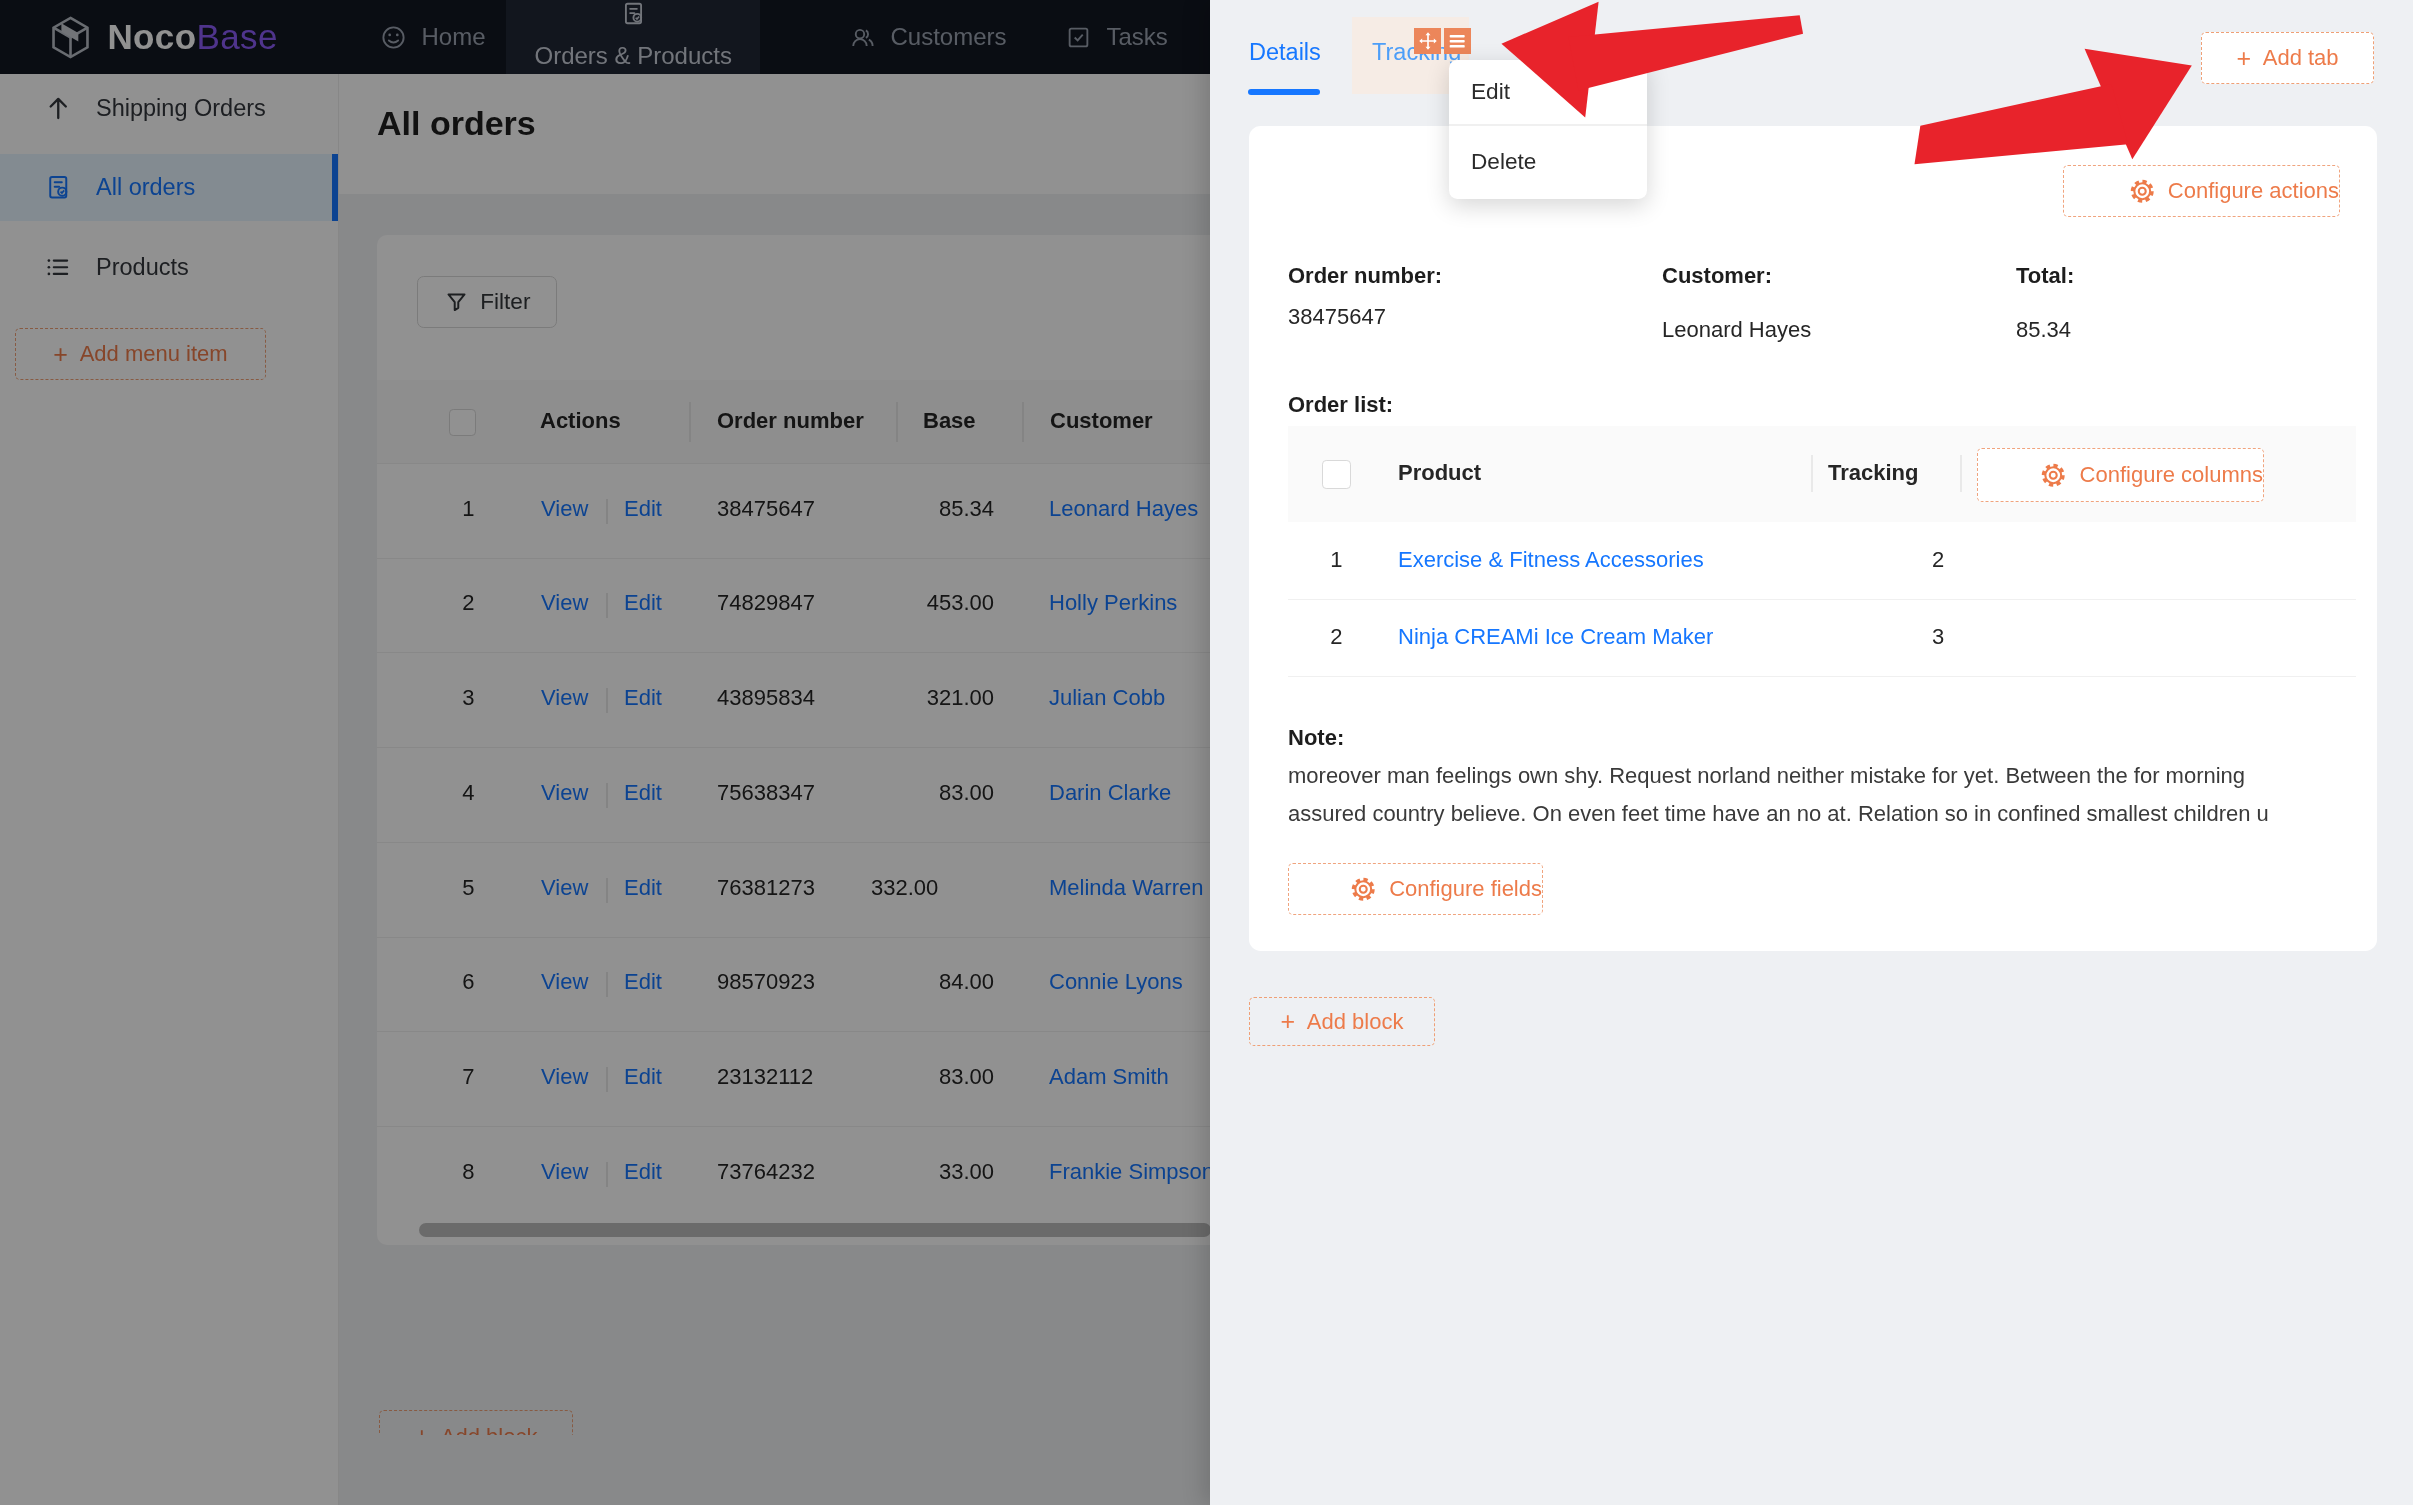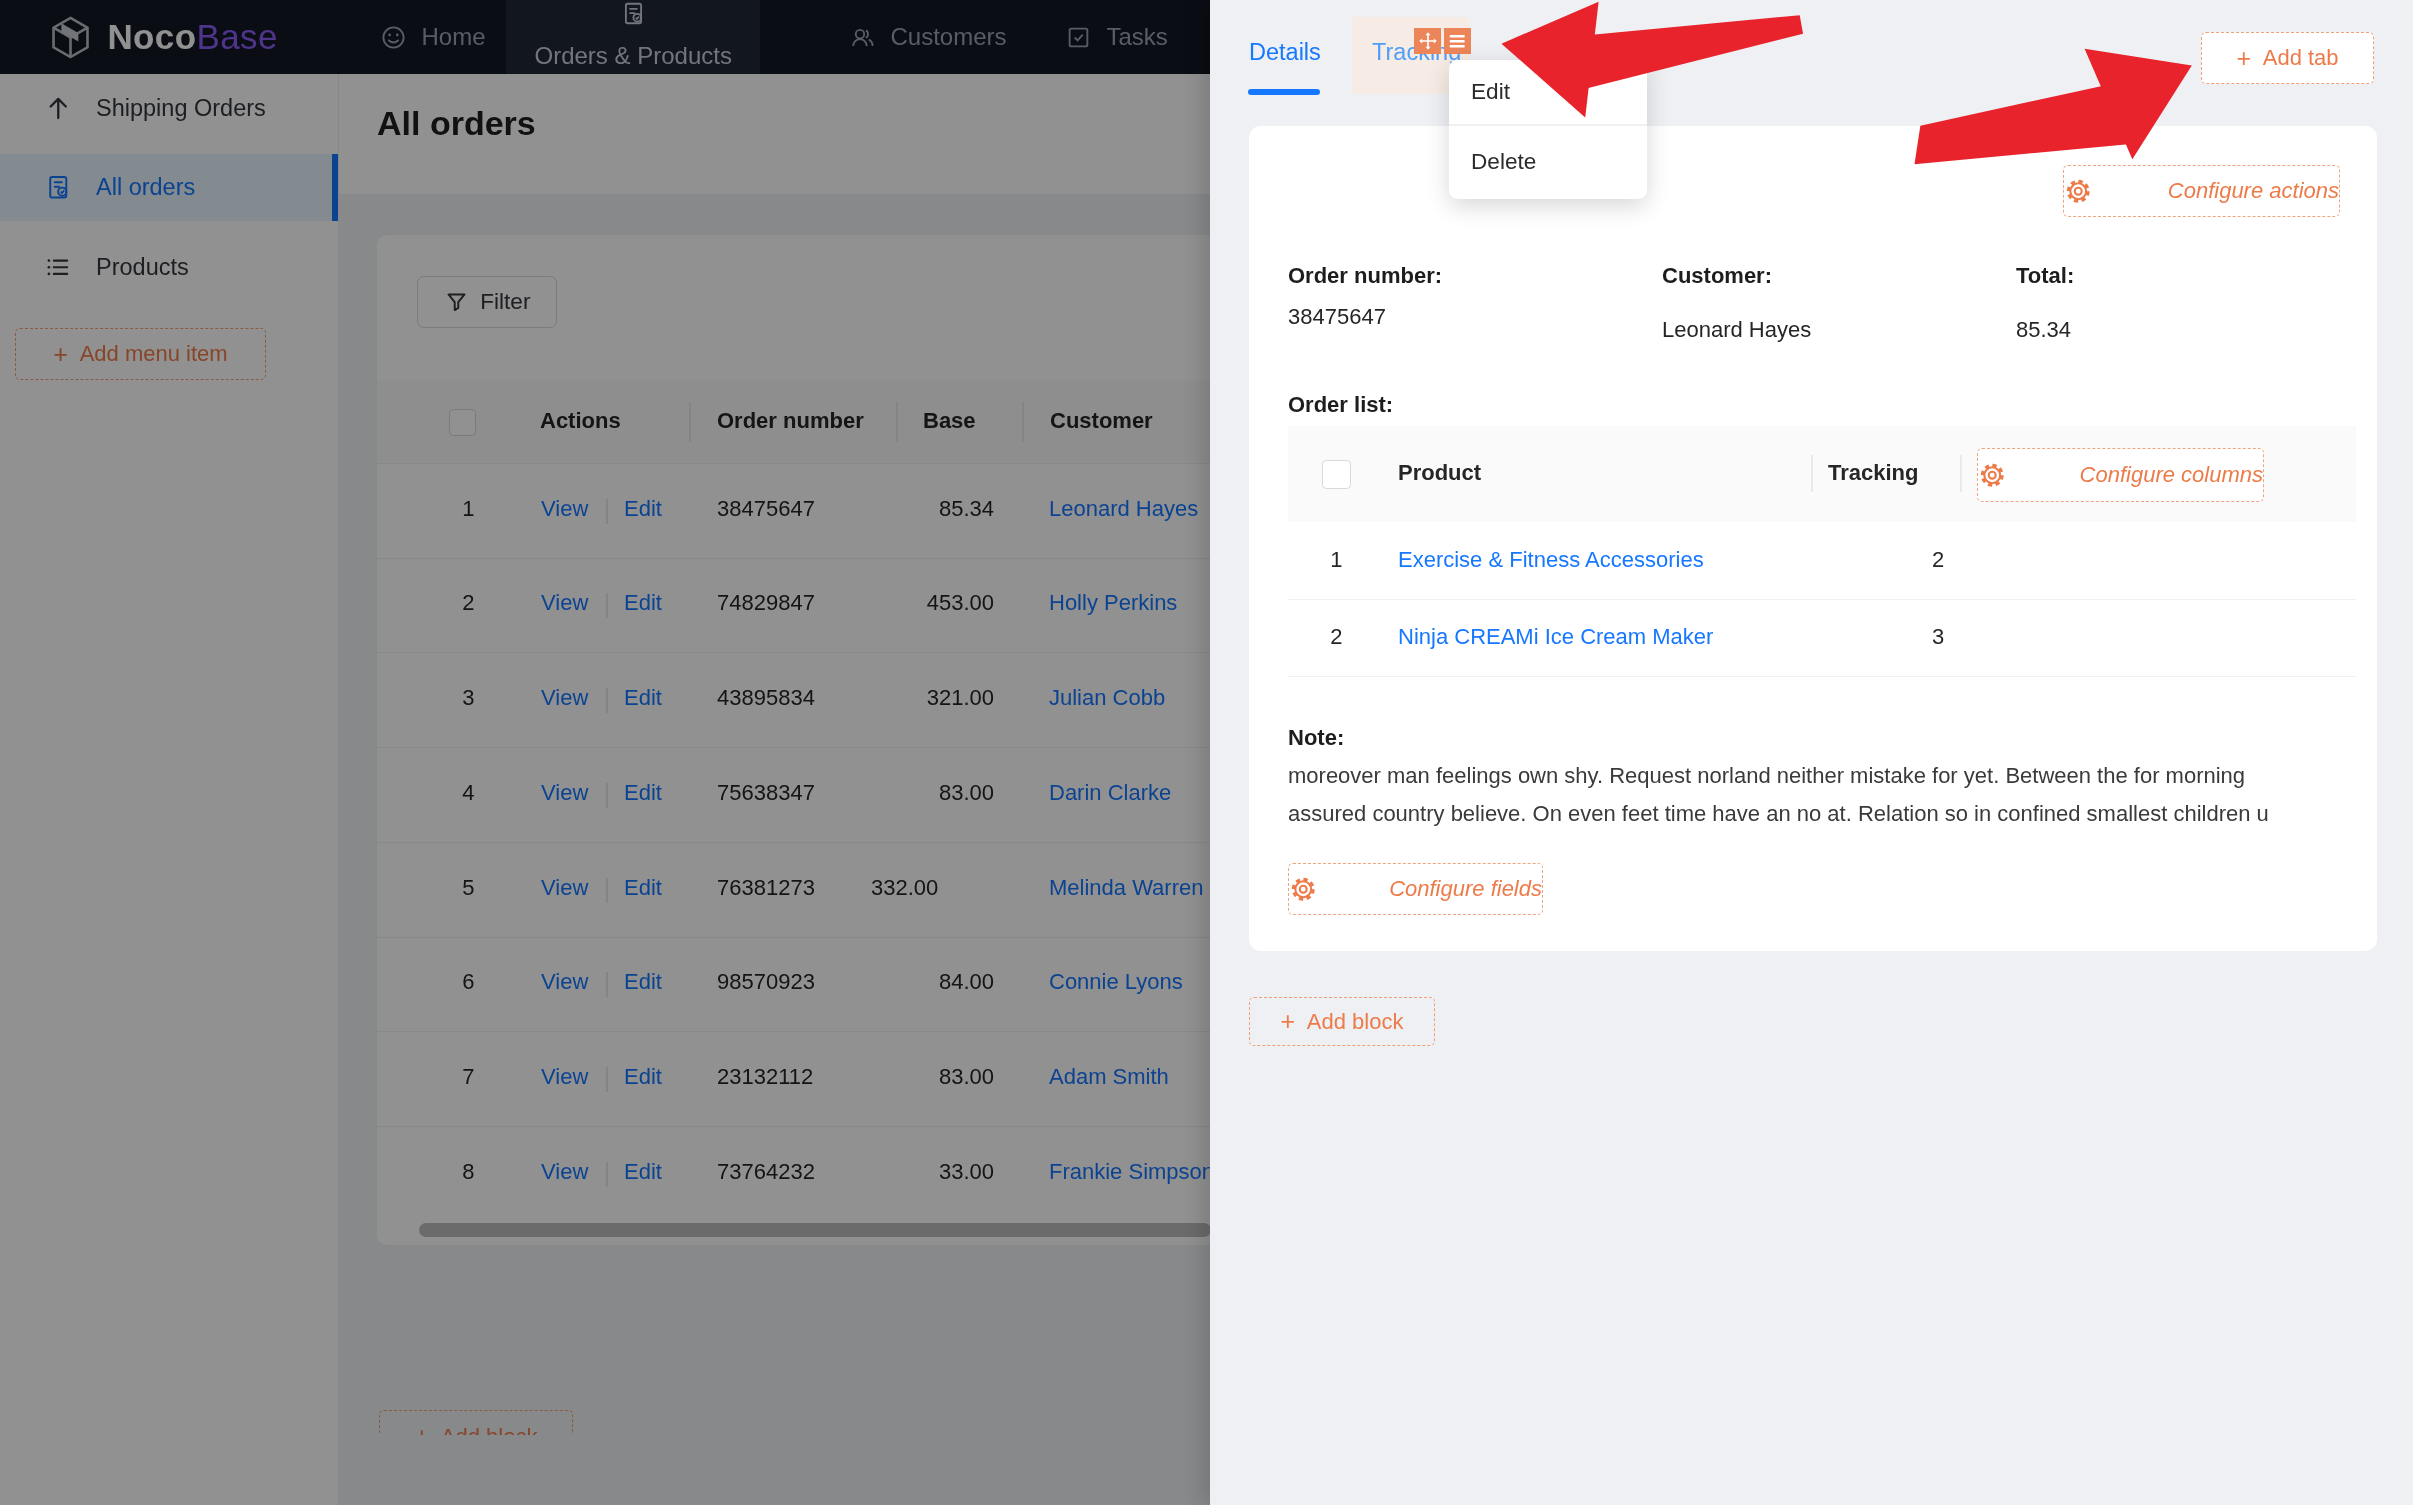--- a/index.html
+++ b/index.html
@@ -51,22 +51,22 @@
   .drawer { position: absolute; left: 1210px; top: 0; width: 1203px; height: 1505px;
             background: #eef0f3; box-shadow: -8.4px 0 20px rgba(0,0,0,.14); }
   .tab { position: absolute; top: 39px; font-size: 23.5px; }
   .tab-underline { position: absolute; left: 38px; top: 89px; width: 72px; height: 5.9px;
                    background: #1677ff; border-radius: 3.4px; }
   .designer-chip { position: absolute; top: 28px; width: 27px; height: 26px; background: #ec865a;
                    display: flex; align-items: center; justify-content: center; }
   .drawer-card { position: absolute; left: 39px; top: 126px; width: 1128px; height: 825px;
                  background: #ffffff; border-radius: 11.7px; }
   .btn-dot-orange { border: 1.7px dashed #f0a47e; color: #ed7b4a; background: transparent;
-                    display: flex; align-items: center; justify-content: space-between; gap: 11.7px;
-                    font-size: 22px; border-radius: 5px; font-style: italic; }
+                    display: flex; align-items: center; justify-content: flex-end; gap: 11.7px;
+                    font-size: 22px; border-radius: 5px; }
   .field-label { font-size: 22px; font-weight: 600; color: #1d1d1d; }
   .field-value { font-size: 22px; color: #262626; }
   .olist-head { position: absolute; left: 0; top: 0; width: 100%; height: 96px; background: #fafafa; }
   .note-text { font-size: 22px; color: #3a3a3a; }
   .dropdown { position: absolute; left: 239px; top: 60px; width: 198px; background: #fff;
               border-radius: 8.4px; box-shadow: 0 6.7px 23.5px rgba(0,0,0,.16); z-index: 40; }
   .dd-item { display: flex; align-items: center; padding-left: 22px; font-size: 22.6px; color: #2b2b2b; }
 
   .dim { position: absolute; left: 0; top: 0; width: 1210px; height: 1505px;
          background: rgba(0, 0, 0, 0.43); z-index: 20; }

